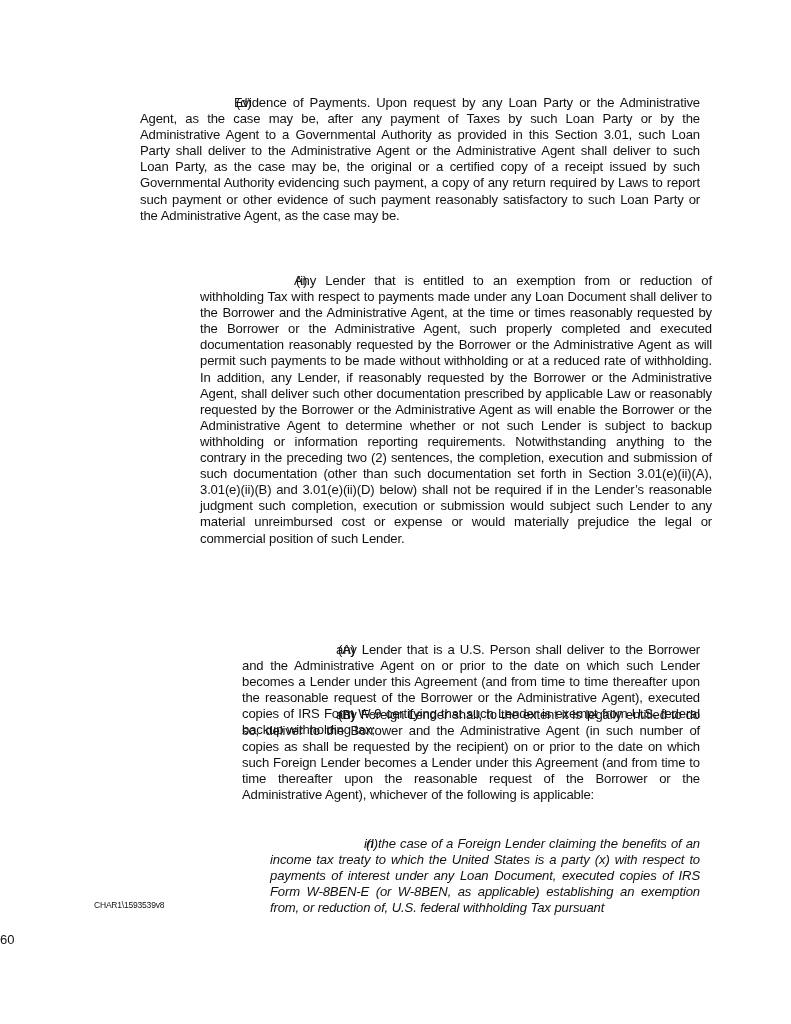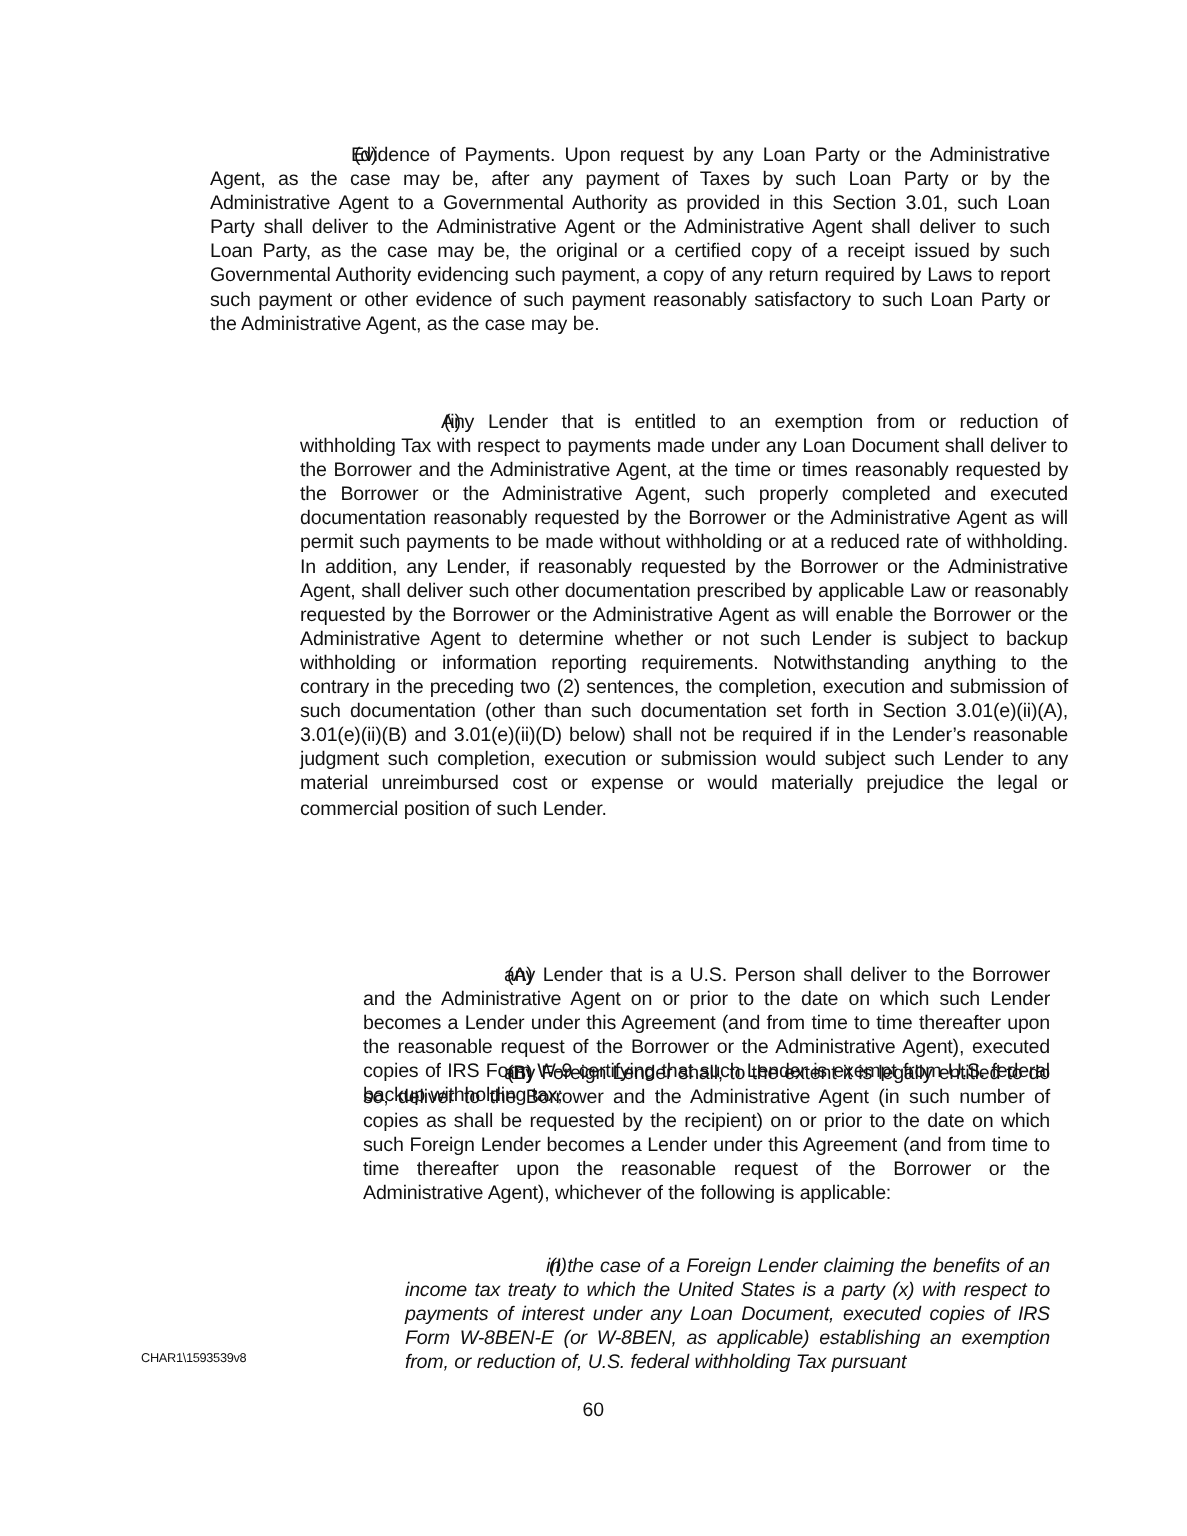--- a/index.html
+++ b/index.html
@@ -20,21 +20,21 @@
   .p-e   { left: 140px; top: 241px; width: 560px; text-indent: 48px; }
   .p-i   { left: 200px; top: 273px; width: 512px; text-indent: 48px; }
   .p-ii  { left: 188px; top: 564px; width: 512px; text-indent: 48px; }
   .p-A   { left: 242px; top: 642px; width: 458px; text-indent: 48px; }
   .p-B   { left: 242px; top: 707px; width: 458px; text-indent: 48px; }
   .p-I   { left: 270px; top: 836px; width: 430px; text-indent: 48px; font-style: italic; }
   .num { display: inline-block; width: 46px; }
   .u { }
   .page-number {
     position: absolute; left: 0; width: 791px; top: 932px;
-    text-align: center; font-size: 13px;
+    text-align: left; font-size: 13px;
   }
   .doc-id {
     position: absolute; left: 94px; top: 900px; font-size: 8.5px; letter-spacing: -0.2px;
   }
 </style>
 </head>
 <body>
 
 <div class="page">
 

